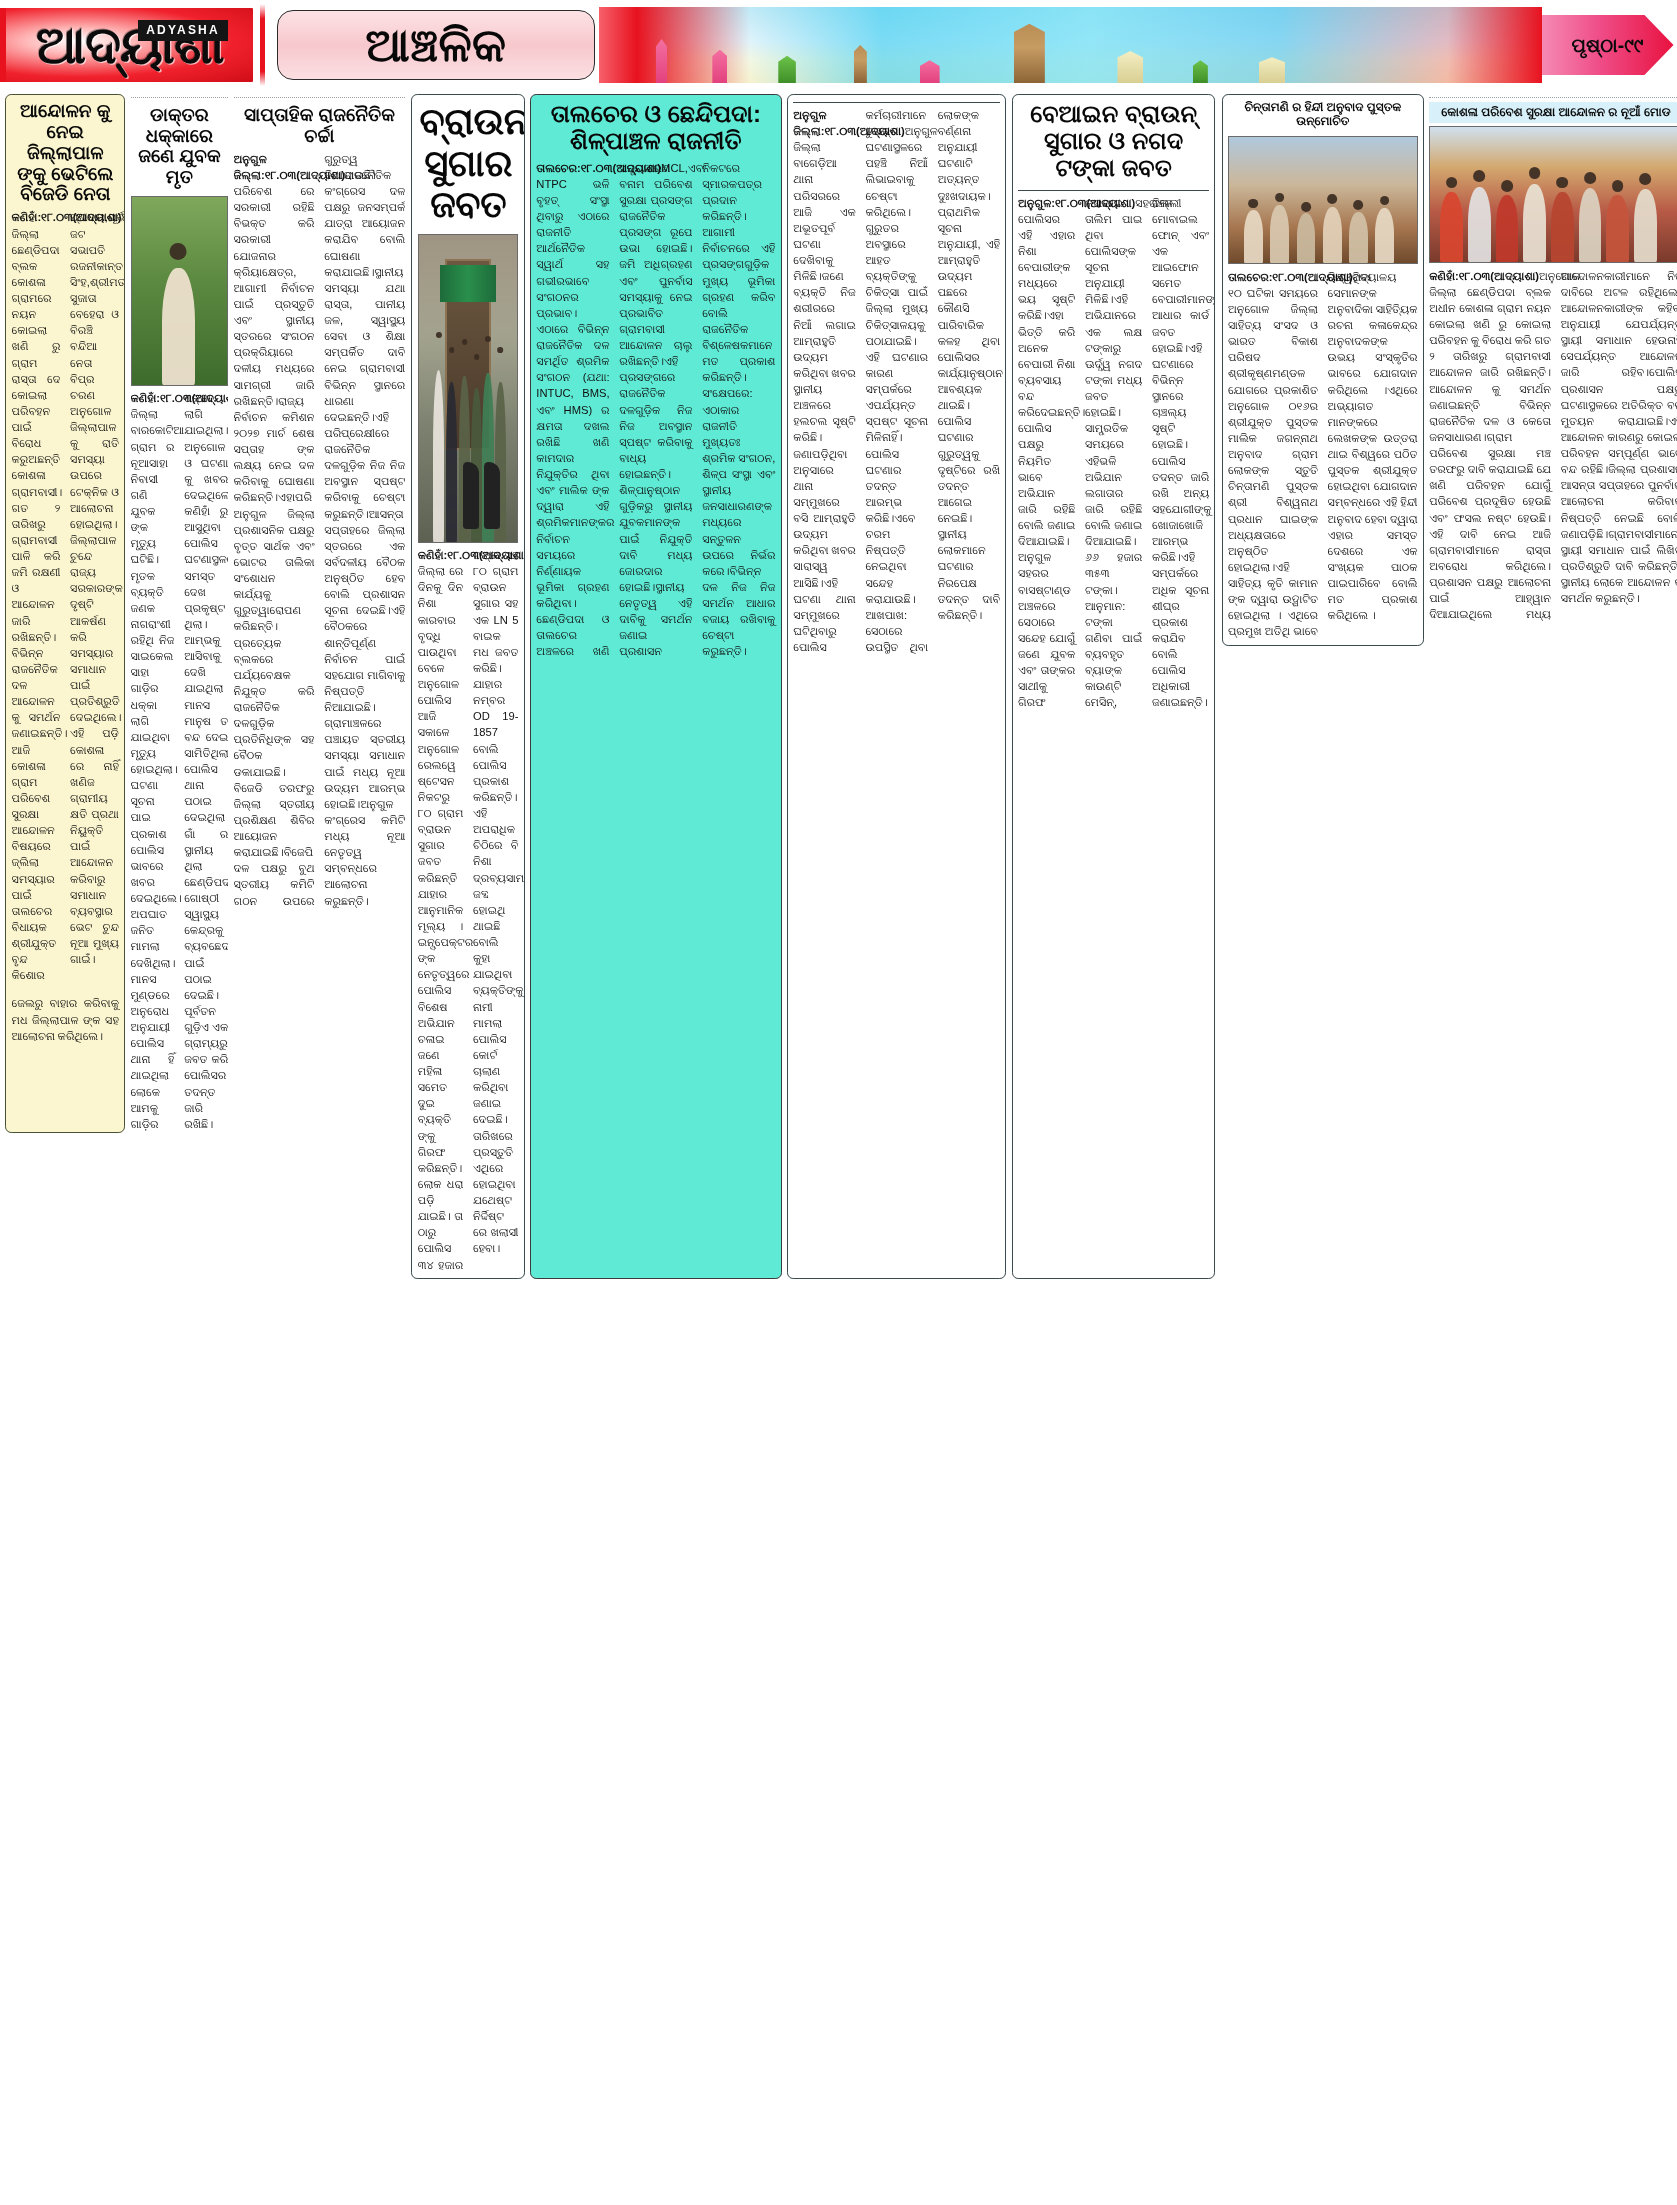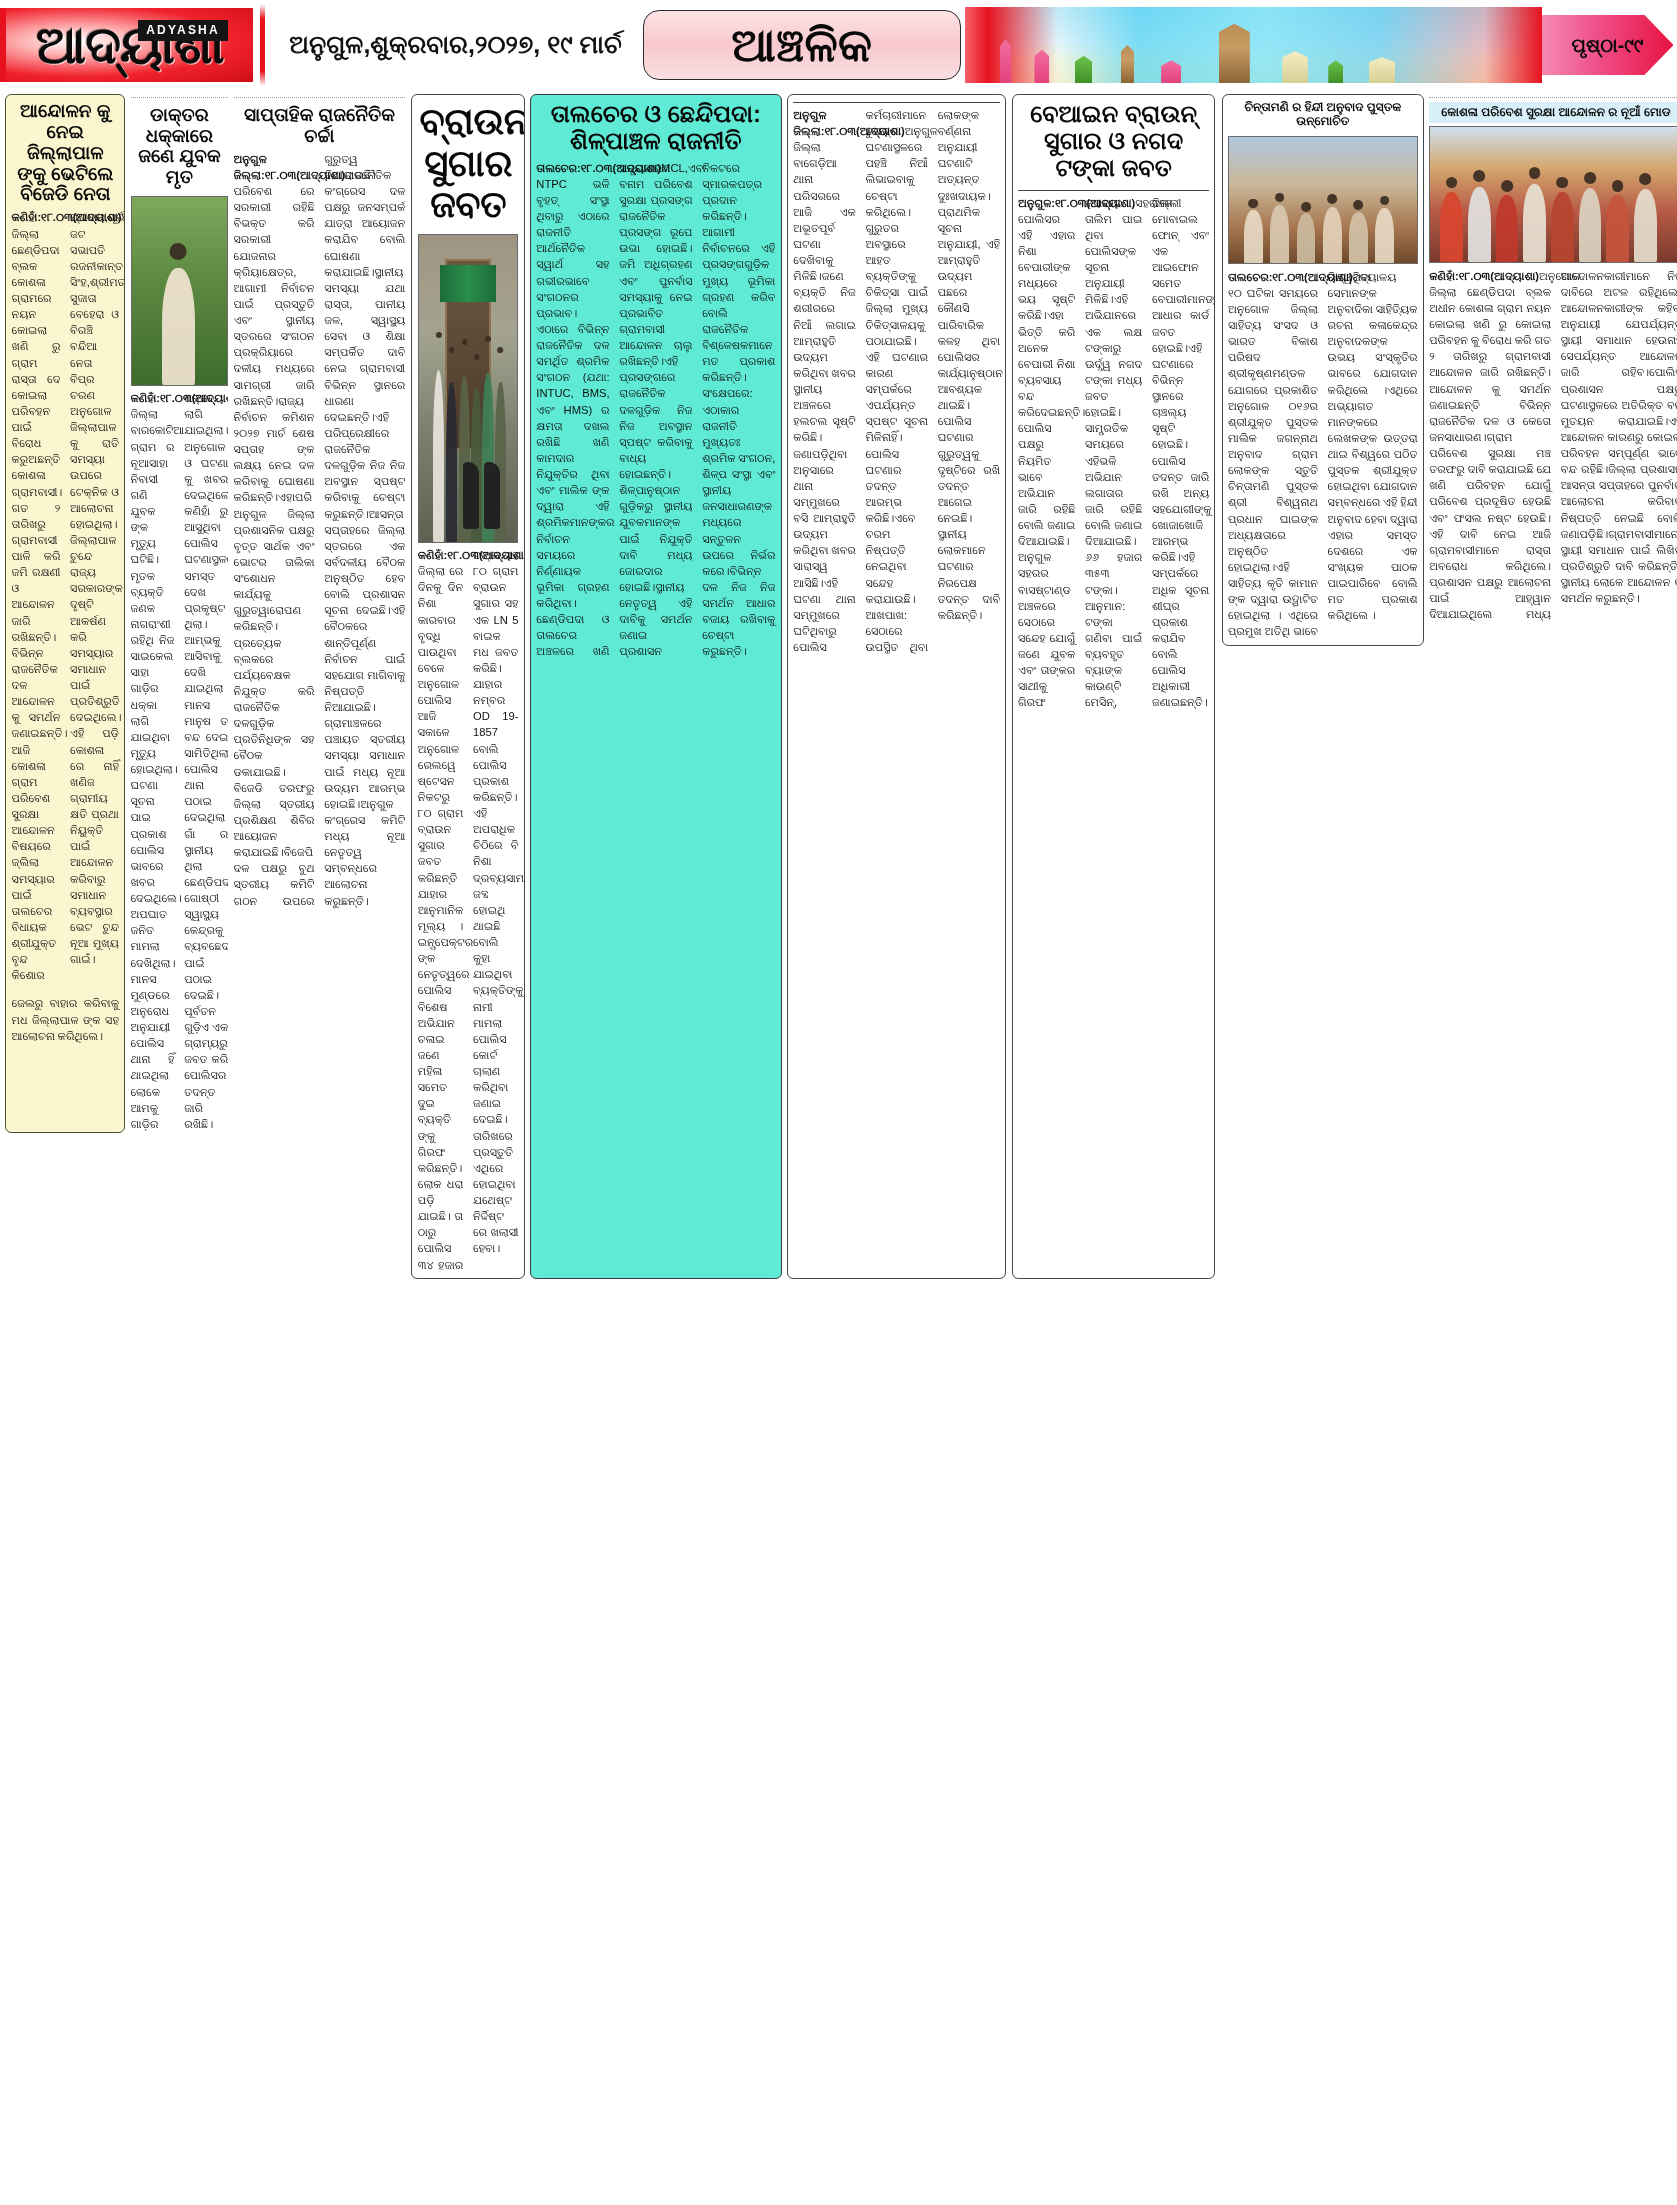--- a/index.html
+++ b/index.html
@@ -222,21 +222,20 @@
   <div class="masthead">
     <div class="masthead-left-bar"></div>
 
     <div class="logo-block">
       <div class="logo-odia">ଆଦ୍ୟାଶା</div>
       <div class="logo-rom">ADYASHA</div>
     </div>
 
     <div class="red-rule"></div>
 
-    <div class="dateline">ଅନୁଗୁଳ,ଶୁକ୍ରବାର,୨୦୨୭, ୧୯ ମାର୍ଚ</div>
 
     <div class="title-plate">
       <span>ଆଞ୍ଚଳିକ</span>
     </div>
 
     <div class="skyline">
       <div class="t-spire t-pink" style="left:6%;  width:11.5px; height:58%; clip-path:polygon(50% 0,100% 18%,100% 100%,0 100%,0 18%);"></div>
       <div class="t-spire t-pink" style="left:12%; width:15px; height:44%; clip-path:polygon(50% 0,100% 20%,100% 100%,0 100%,0 20%);"></div>
       <div class="t-spire t-green" style="left:19%; width:17.6px; height:36%; clip-path:polygon(50% 0,100% 22%,100% 100%,0 100%,0 22%);"></div>
       <div class="t-spire" style="left:27%; width:13.2px; height:50%; clip-path:polygon(50% 0,100% 18%,100% 100%,0 100%,0 18%);"></div>

